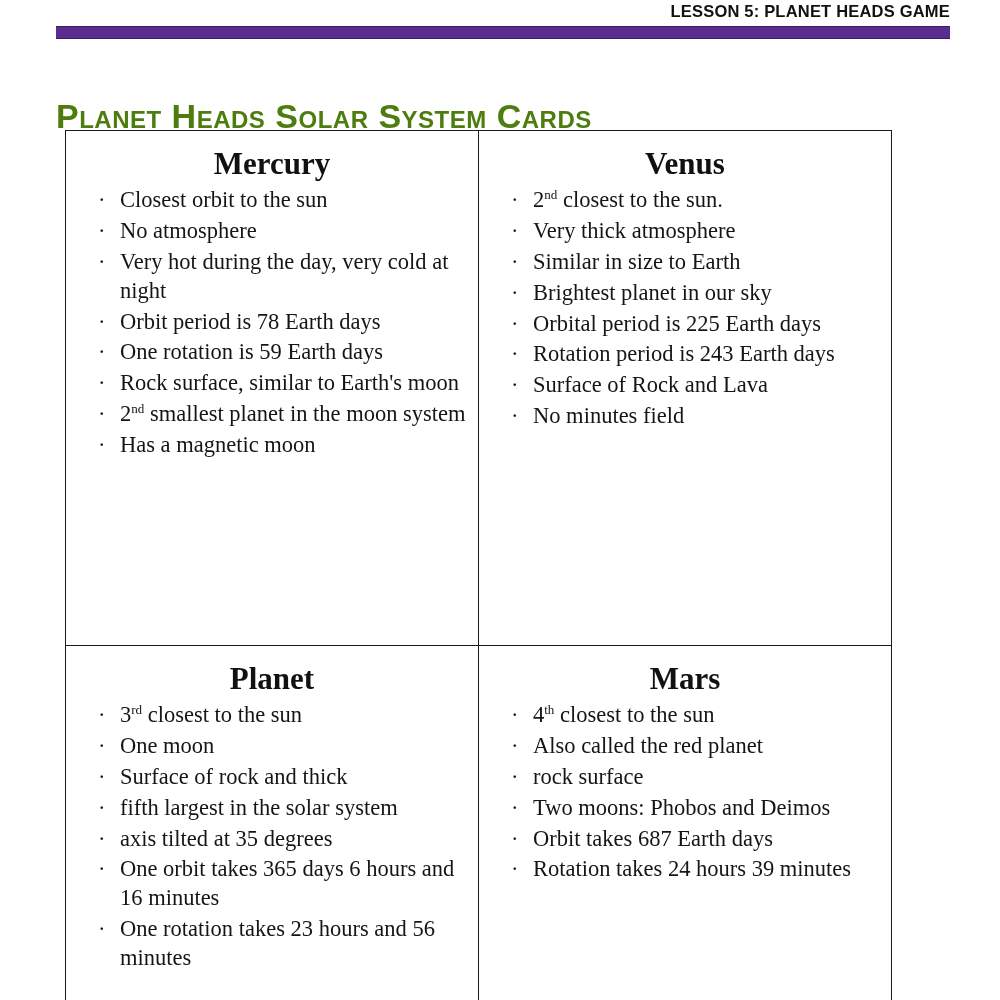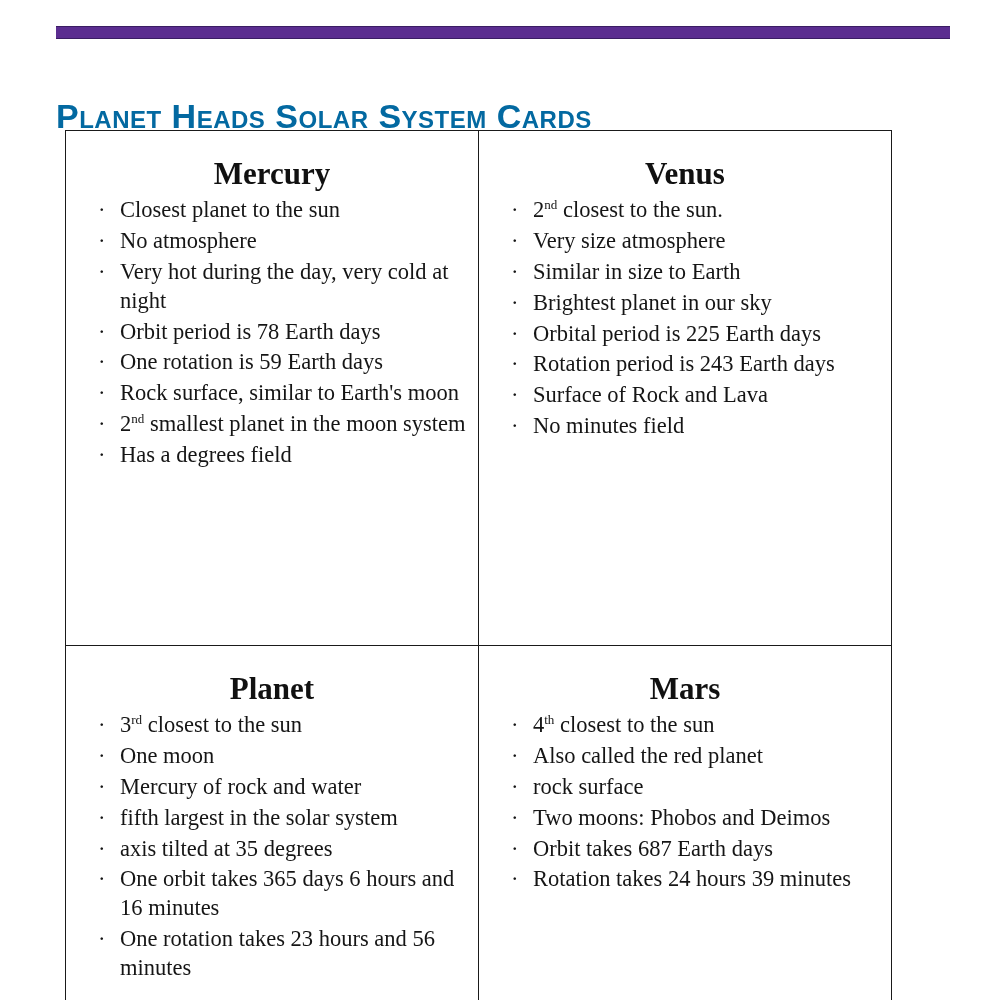--- a/index.html
+++ b/index.html
@@ -84,21 +84,21 @@
   .card-row-1 .card { height: 514px; }
   .card-row-2 .card { height: 356px; }
 
   .card-title {
     text-align: center;
     font-family: "Liberation Serif", "DejaVu Serif", serif;
     font-weight: bold;
     font-size: 31px;
     line-height: 1.08;
     color: #111111;
-    margin: 12px 0 6px 0;
+    margin: 2px 0 6px 0;
   }
 
   .fact-list {
     list-style: none;
     margin: 0;
     padding: 0;
   }
   .fact-item {
     position: relative;
     padding-left: 44px;
@@ -118,67 +118,68 @@
   .fact-item sup {
     font-size: 0.58em;
     vertical-align: super;
     line-height: 0;
   }
 </style>
 </head>
 <body>
 
 <div class="page-header">
+  <div class="header-label">LESSON 5: PLANET HEADS GAME</div>
   <div class="header-rule" style="background: rgb(91, 45, 144);"></div>
 </div>
 
-<h1 class="doc-title" style="color: #0369a1;">Planet Heads Solar System Cards</h1>
+<h1 class="doc-title" style="color: #4d7c0f;">Planet Heads Solar System Cards</h1>
 
 <table class="cards-table">
   <tbody>
       <tr class="card-row-1">
     <td>
       <div class="card">
         <div class="card-title">Mercury</div>
         <ul class="fact-list">
-              <li class="fact-item"><span class="bullet">·</span><span>Closest planet to the sun</span></li>
+              <li class="fact-item"><span class="bullet">·</span><span>Closest orbit to the sun</span></li>
               <li class="fact-item"><span class="bullet">·</span><span>No atmosphere</span></li>
               <li class="fact-item"><span class="bullet">·</span><span>Very hot during the day, very cold at night</span></li>
               <li class="fact-item"><span class="bullet">·</span><span>Orbit period is 78 Earth days</span></li>
               <li class="fact-item"><span class="bullet">·</span><span>One rotation is 59 Earth days</span></li>
               <li class="fact-item"><span class="bullet">·</span><span>Rock surface, similar to Earth's moon</span></li>
               <li class="fact-item"><span class="bullet">·</span><span>2</span><sup>nd</sup><span> smallest planet in the moon system</span></li>
-              <li class="fact-item"><span class="bullet">·</span><span>Has a degrees field</span></li>
+              <li class="fact-item"><span class="bullet">·</span><span>Has a magnetic moon</span></li>
             </ul>
       </div>
     </td>
     <td>
       <div class="card">
         <div class="card-title">Venus</div>
         <ul class="fact-list">
               <li class="fact-item"><span class="bullet">·</span><span>2</span><sup>nd</sup><span> closest to the sun.</span></li>
-              <li class="fact-item"><span class="bullet">·</span><span>Very size atmosphere</span></li>
+              <li class="fact-item"><span class="bullet">·</span><span>Very thick atmosphere</span></li>
               <li class="fact-item"><span class="bullet">·</span><span>Similar in size to Earth</span></li>
               <li class="fact-item"><span class="bullet">·</span><span>Brightest planet in our sky</span></li>
               <li class="fact-item"><span class="bullet">·</span><span>Orbital period is 225 Earth days</span></li>
               <li class="fact-item"><span class="bullet">·</span><span>Rotation period is 243 Earth days</span></li>
               <li class="fact-item"><span class="bullet">·</span><span>Surface of Rock and Lava</span></li>
               <li class="fact-item"><span class="bullet">·</span><span>No minutes field</span></li>
             </ul>
       </div>
     </td>
   </tr>
   <tr class="card-row-2">
     <td>
       <div class="card">
         <div class="card-title">Planet</div>
         <ul class="fact-list">
               <li class="fact-item"><span class="bullet">·</span><span>3</span><sup>rd</sup><span> closest to the sun</span></li>
               <li class="fact-item"><span class="bullet">·</span><span>One moon</span></li>
-              <li class="fact-item"><span class="bullet">·</span><span>Mercury of rock and water</span></li>
+              <li class="fact-item"><span class="bullet">·</span><span>Surface of rock and thick</span></li>
               <li class="fact-item"><span class="bullet">·</span><span>fifth largest in the solar system</span></li>
               <li class="fact-item"><span class="bullet">·</span><span>axis tilted at 35 degrees</span></li>
               <li class="fact-item"><span class="bullet">·</span><span>One orbit takes 365 days 6 hours and 16 minutes</span></li>
               <li class="fact-item"><span class="bullet">·</span><span>One rotation takes 23 hours and 56 minutes</span></li>
             </ul>
       </div>
     </td>
     <td>
       <div class="card">
         <div class="card-title">Mars</div>

